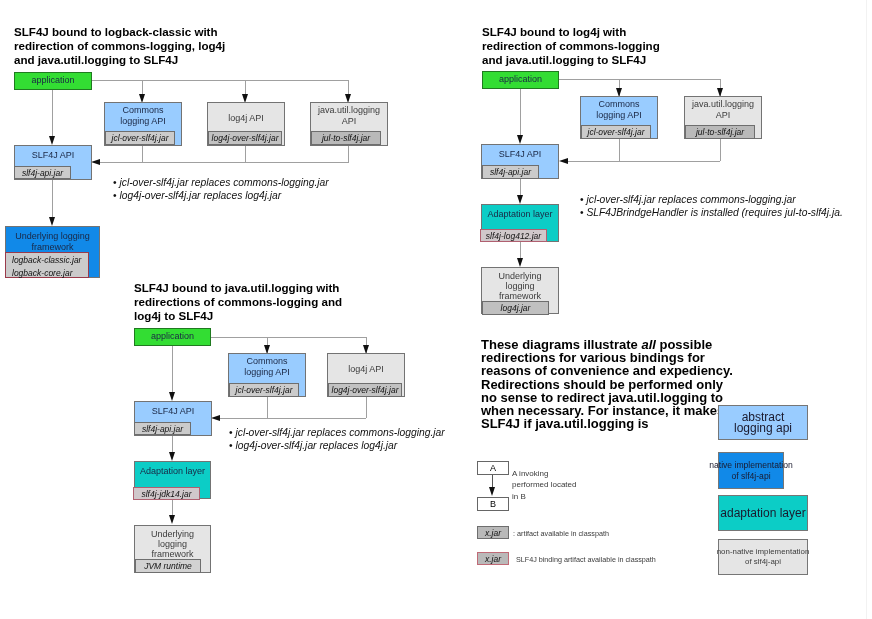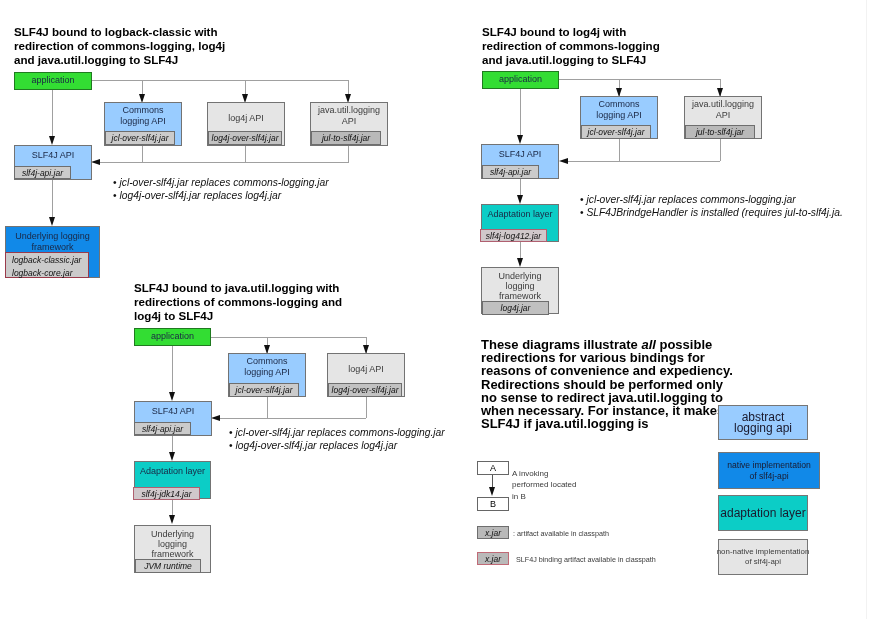--- a/index.html
+++ b/index.html
@@ -255,21 +255,21 @@
 in B</div>
 
   <div class="jar" style="left:477px;top:526px;width:32px;height:13px;line-height:12px;background:#b9b9b9;">x.jar</div>
   <div class="legtext sm" style="left:513px;top:529px;">: artifact available in classpath</div>
 
   <div class="jar" style="left:477px;top:552px;width:32px;height:13px;line-height:12px;background:#b9b9b9;border-color:#c06a76;">x.jar</div>
   <div class="legtext sm" style="left:516px;top:555px;">SLF4J binding artifact available in classpath</div>
 
   <div class="keybox abstract" style="left:718px;top:405px;width:90px;height:35px;white-space:pre-line;">abstract
 logging api</div>
-  <div class="keybox native" style="left:718px;top:452px;width:102px;height:37px;white-space:pre;font-size:8.6px;line-height:10.5px;">native implementation
+  <div class="keybox native" style="left:718px;top:452px;width:66px;height:37px;white-space:pre;font-size:8.6px;line-height:10.5px;">native implementation
 of slf4j-api</div>
   <div class="keybox adapt" style="left:718px;top:495px;width:90px;height:36px;white-space:pre-line;">adaptation layer</div>
   <div class="keybox nonnative" style="left:718px;top:539px;width:90px;height:36px;white-space:pre;font-size:7.9px;line-height:10.5px;">non-native implementation
 of slf4j-api</div>
 
   <div class="abs" style="left:866px;top:0;width:1px;height:619px;background:#f2f2f2;"></div>
 
 
 </div>
 

